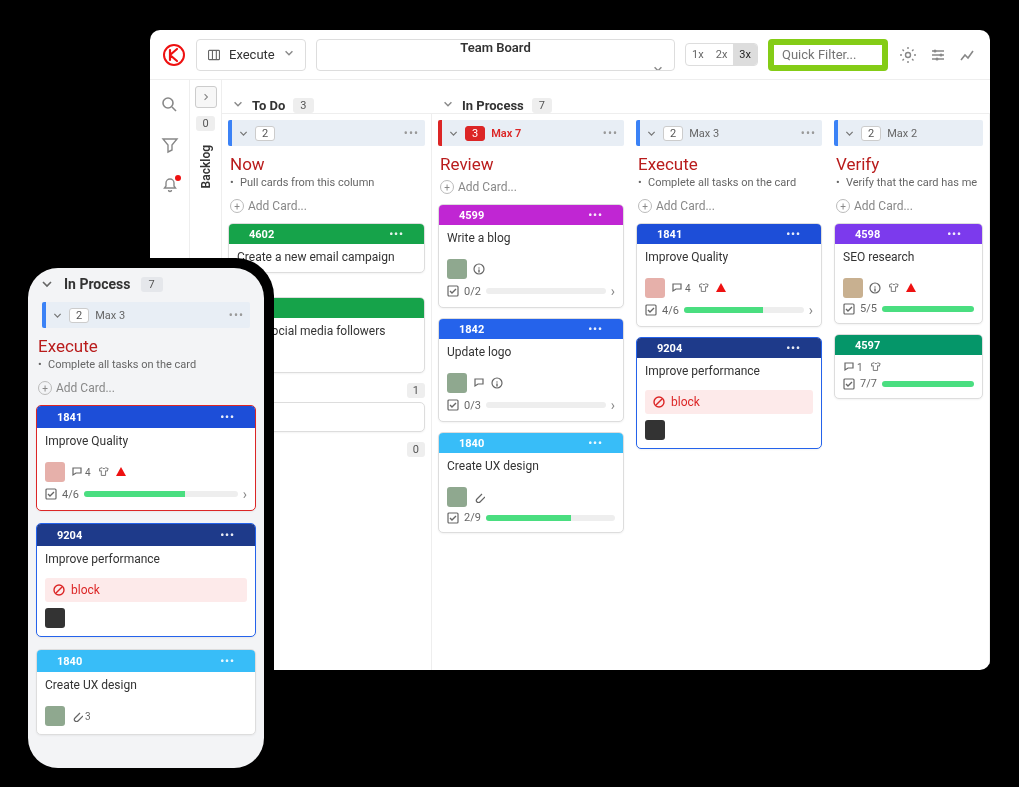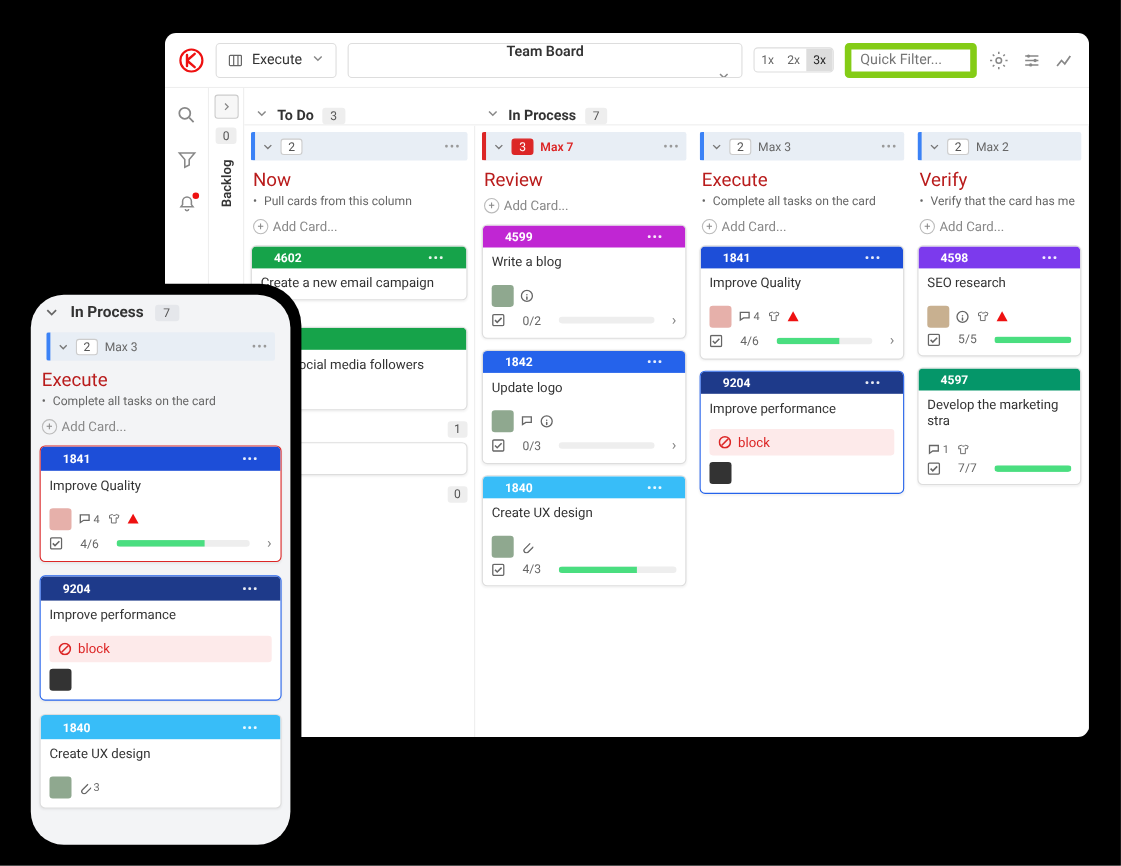--- a/index.html
+++ b/index.html
@@ -72,21 +72,21 @@
   .chd .dots{margin-left:auto;color:rgba(255,255,255,.9);letter-spacing:1px;cursor:pointer;}
   .cbody{ padding:6px 8px 8px; font-size:12px;color:#333; }
   .crow{ display:flex;align-items:center;gap:6px;margin-top:6px;}
   .avatar{width:20px;height:20px;border-radius:3px;background:#c8b090;}
   .avatar.a2{background:#e6b0aa;}
   .avatar.a3{background:#8fa88f;}
   .avatar.a4{background:#333;}
   .mini{ font-size:10px;color:#666;display:flex;align-items:center;gap:2px;}
   .mini svg{width:12px;height:12px;}
   .warn{color:#e11;}
-  .foot{ display:flex;align-items:center;gap:16px;padding:4px 8px 8px;font-size:11px;color:#666;}
+  .foot{ display:flex;align-items:center;gap:5px;padding:4px 8px 8px;font-size:11px;color:#666;}
   .prog{ flex:1;height:6px;background:#eee;border-radius:3px;overflow:hidden;}
   .prog i{display:block;height:100%;background:#4ade80;}
   .arrow{color:#888;font-size:14px;}
   .block{ background:#fdeaea;color:#dc2626;font-size:12px;padding:5px 8px;margin:4px 8px;border-radius:3px;display:flex;align-items:center;gap:6px;}
 
   
   .c-green{background:#16a34a;}
   .c-mag{background:#c026d3;}
   .c-red{background:#1d4ed8;}
   .c-purple{background:#7c3aed;}
@@ -411,21 +411,21 @@
                       <use href="#i-clip"></use>
                     </svg>
                   </span>
                 </div>
               <div class="foot">
                   <span class="mini">
                     <svg viewBox="0 0 12 12">
                       <use href="#i-check"></use>
                     </svg>
                   </span>
-                  <span>4/3</span>
+                  <span>2/9</span>
                   <div class="prog">
                     <i style="width:66%"></i>
                   </div>
                 </div>
             </div>
           </div>
 
           <div class="sub">
             <div class="subhead">
               <svg viewBox="0 0 14 14" width="11" height="11" style="color:#777">
@@ -548,21 +548,20 @@
                   <div class="prog">
                     <i style="width:100%"></i>
                   </div>
                 </div>
             </div>
 
             <div class="card">
               <div class="chd c-emer">
                   <span>4597</span>
                 </div>
-              <div class="cbody">Develop the marketing stra</div>
               <div class="crow" style="padding:0 8px">
                   <span class="mini">
                     <svg viewBox="0 0 12 12">
                       <use href="#i-bubble"></use>
                     </svg>
                     <span>1</span>
                   </span>
                   <span class="mini">
                     <svg viewBox="0 0 14 14">
                       <use href="#i-shirt"></use>

